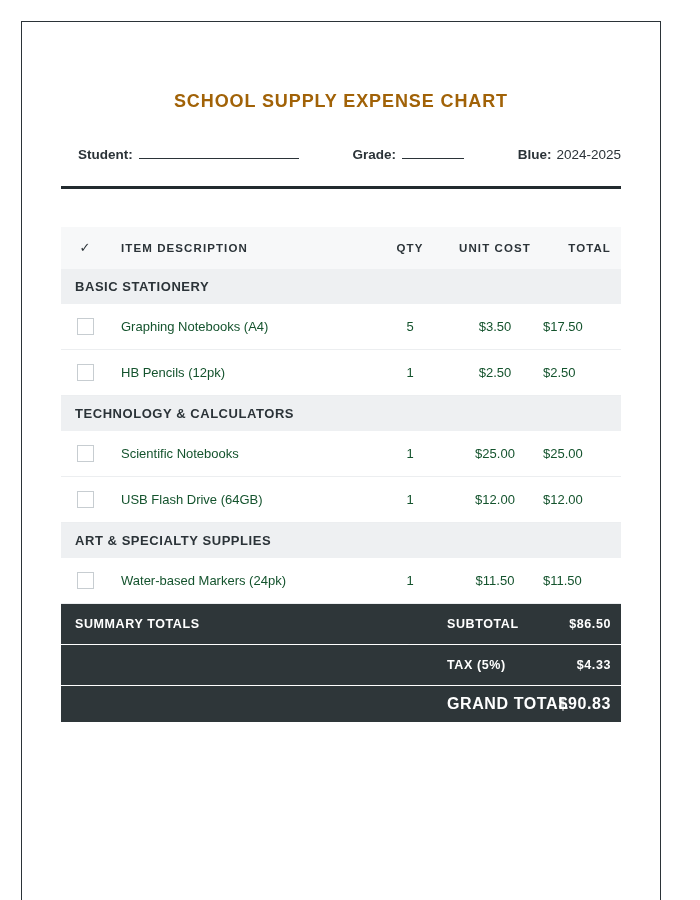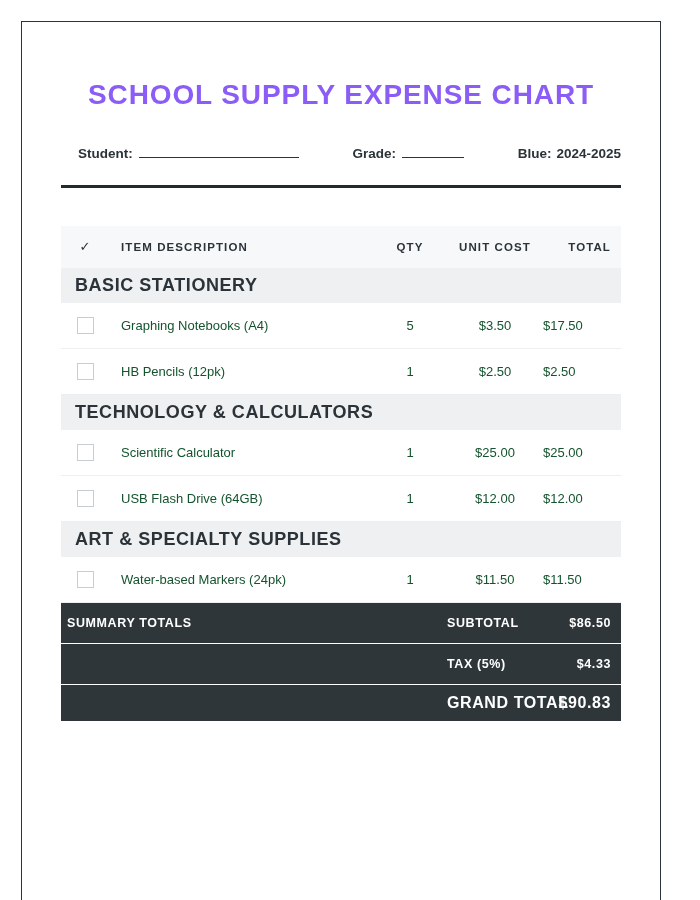--- a/index.html
+++ b/index.html
@@ -26,27 +26,27 @@
     background: #ffffff;
     overflow: hidden;
   }
 
   .inner {
     padding: 0 39px;
   }
 
   
   .doc-title {
-    margin: 0;
+    margin: 12px;
     padding-top: 58px;
     text-align: center;
-    font-size: 28px;
+    font-size: 18px;
     font-weight: bold;
     letter-spacing: 0.9px;
-    color: #8b5cf6;
+    color: #a16207;
     line-height: 1.1;
   }
 
   
   .meta-row {
     display: flex;
     align-items: baseline;
     margin-top: 34px;
     font-size: 13.5px;
     color: #2b3338;
@@ -57,21 +57,21 @@
   .meta-field.term { margin-left: auto; }
   .meta-label { font-weight: bold; margin-left: 17px; }
   .meta-blank {
     display: inline-block;
     border-bottom: 1.6px solid #2b3338;
     margin-left: 6px;
     height: 12px;
   }
   .blank-long { width: 160px; }
   .blank-short { width: 62px; }
-  .meta-value { margin-left: 5px; font-weight: bold; color: #2b3338; }
+  .meta-value { margin-left: 5px; font-weight: normal; color: #2b3338; }
 
   .rule {
     margin-top: 24px;
     height: 3px;
     background: #222a2e;
   }
 
   
   .table {
     margin-top: 38px;
@@ -103,21 +103,21 @@
   }
   th.th-check { text-align: center; font-size: 13px; letter-spacing: 0; font-weight: normal; }
   th.th-desc  { text-align: left; padding-left: 12px; }
   th.th-qty   { text-align: center; }
   th.th-unit  { text-align: center; }
   th.th-total { text-align: right; padding-right: 10px; }
 
   tr.category-row td {
     background: #eef0f2;
     height: 35px;
-    font-size: 18px;
+    font-size: 13px;
     font-weight: bold;
     letter-spacing: 0.55px;
     color: #2b3338;
     padding-left: 14px;
     text-transform: uppercase;
   }
 
   tr.item-row td {
     height: 45px;
     border-bottom: 1px solid #eceef0;
@@ -144,21 +144,21 @@
   tr.summary-row td {
     background: #2e3639;
     color: #ffffff;
     height: 40px;
     font-size: 12.5px;
     font-weight: bold;
     letter-spacing: 0.6px;
     border-bottom: 1px solid #ffffff;
   }
   tr.summary-row td.sum-title {
-    padding-left: 6px;
+    padding-left: 14px;
     text-align: left;
     text-transform: uppercase;
   }
   tr.summary-row td.sum-label {
     text-align: left;
     text-transform: uppercase;
     white-space: nowrap;
   }
   tr.summary-row td.sum-value {
     text-align: right;
@@ -229,21 +229,21 @@
             <td class="cell-desc">HB Pencils (12pk)</td>
             <td class="cell-qty">1</td>
             <td class="cell-unit">$2.50</td>
             <td class="cell-total">$2.50</td>
           </tr>
           <tr class="category-row">
             <td colspan="5">TECHNOLOGY &amp; CALCULATORS</td>
           </tr>
           <tr class="item-row">
             <td class="cell-check"><span class="checkbox"></span></td>
-            <td class="cell-desc">Scientific Calculator</td>
+            <td class="cell-desc">Scientific Notebooks</td>
             <td class="cell-qty">1</td>
             <td class="cell-unit">$25.00</td>
             <td class="cell-total">$25.00</td>
           </tr>
           <tr class="item-row">
             <td class="cell-check"><span class="checkbox"></span></td>
             <td class="cell-desc">USB Flash Drive (64GB)</td>
             <td class="cell-qty">1</td>
             <td class="cell-unit">$12.00</td>
             <td class="cell-total">$12.00</td>

